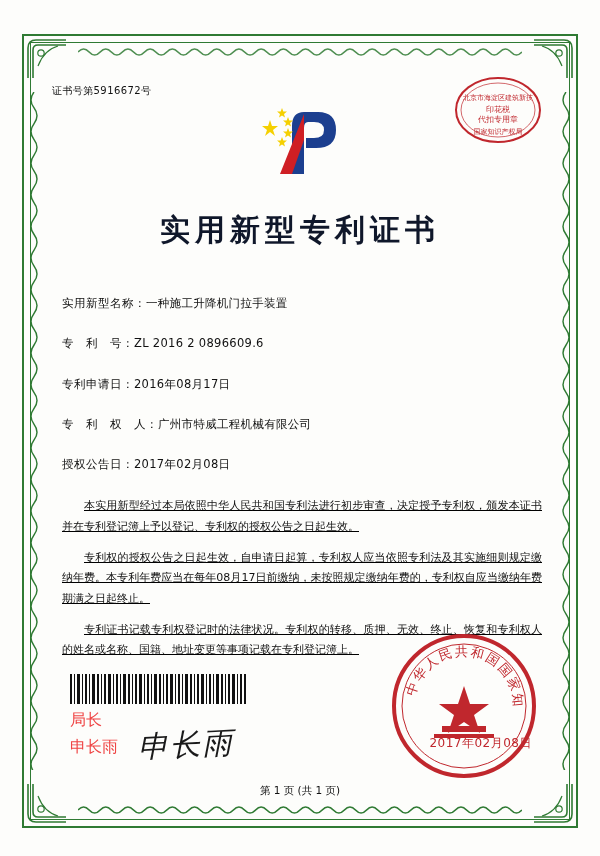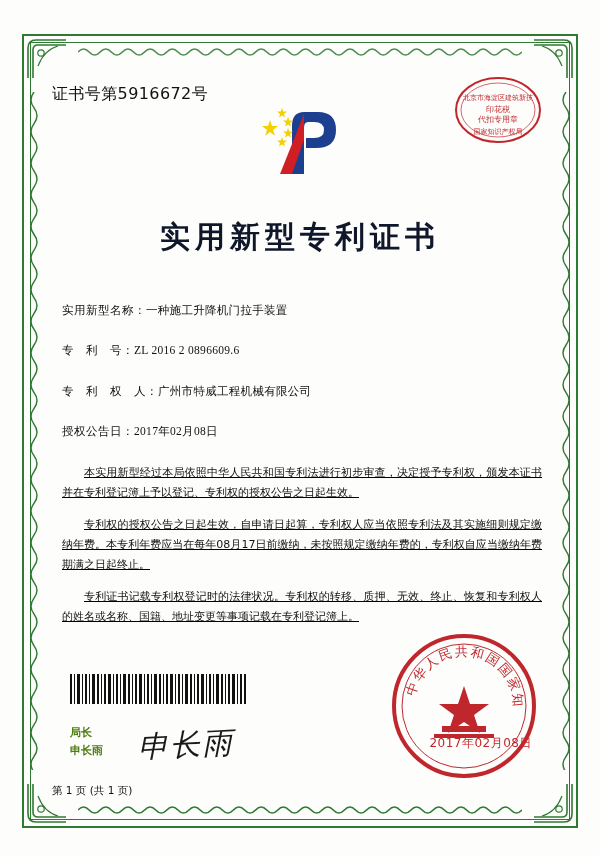--- a/index.html
+++ b/index.html
@@ -50,21 +50,21 @@
   .edge-right{right:28px;}
   .edge-top svg,.edge-bottom svg{width:100%;height:12px;display:block;}
   .edge-left svg,.edge-right svg{height:100%;width:12px;display:block;}
 
   
   .content{
     position:absolute;
     left:52px;right:52px;top:78px;bottom:60px;
   }
   .cert-no{
-    font-size:16px;
+    font-size:10px;
     color:#111;
     letter-spacing:0.4px;
     margin-top:6px;
   }
   .logo{
     position:absolute;
     left:50%;top:22px;
     transform:translateX(-50%);
     width:120px;height:78px;
   }
@@ -87,21 +87,20 @@
   }
   .fields{
     margin-top:44px;
     padding-left:10px;
   }
   .field{
     font-size:11.5px;
     color:#111;
     margin-bottom:23px;
     line-height:1.5;
-    font-family:Liberation Serif, serif;
   }
   .field .lbl{letter-spacing:0.5px;}
   .field .val{letter-spacing:0.3px;}
 
   .paras{
     margin-top:14px;
     padding:0 6px 0 10px;
     text-decoration:underline;
   }
   .para{
@@ -116,24 +115,23 @@
   .barcode{
     position:absolute;
     left:18px;bottom:92px;
     width:176px;height:30px;
   }
   .barcode svg{display:block;}
 
   .sign-block{
     position:absolute;
     left:18px;bottom:36px;
-    font-size:11px;
-    color:#4d7c0f;
+    font-size:16px;
+    color:#ef4444;
     line-height:1.65;
-    font-weight:bold;
   }
   .sign-script{
     position:absolute;
     left:86px;bottom:30px;
     font-family:"DejaVu Serif","Liberation Serif",serif;
     font-size:30px;
     color:#1a1a1a;
     letter-spacing:2px;
     transform:rotate(-3deg);
     font-style:italic;
@@ -147,20 +145,21 @@
   .seal-date{
     position:absolute;
     right:16px;bottom:44px;
     font-size:12px;
     color:#c0272d;
     letter-spacing:0.5px;
   }
   .footer{
     position:absolute;
     left:0;right:0;bottom:-2px;
+    text-align:center;
     font-size:10.5px;
     color:#111;
     margin-top:13px;
   }
 </style>
 </head>
 <body>
 
 <div class="page">
 
@@ -263,20 +262,23 @@
     </div>
 
     <div class="title">实用新型专利证书</div>
 
     <div class="fields">
       <div class="field">
         <span class="lbl">实用新型名称：</span><span class="val">一种施工升降机门拉手装置</span>
       </div>
       <div class="field">
         <span class="lbl">专　利　号：</span><span class="val">ZL 2016 2 0896609.6</span>
+      </div>
+      <div class="field">
+        <span class="lbl">专利申请日：</span><span class="val">2016年08月17日</span>
       </div>
       <div class="field">
         <span class="lbl">专　利　权　人：</span><span class="val">广州市特威工程机械有限公司</span>
       </div>
       <div class="field">
         <span class="lbl">授权公告日：</span><span class="val">2017年02月08日</span>
       </div>
     </div>
 
     <div class="paras">

